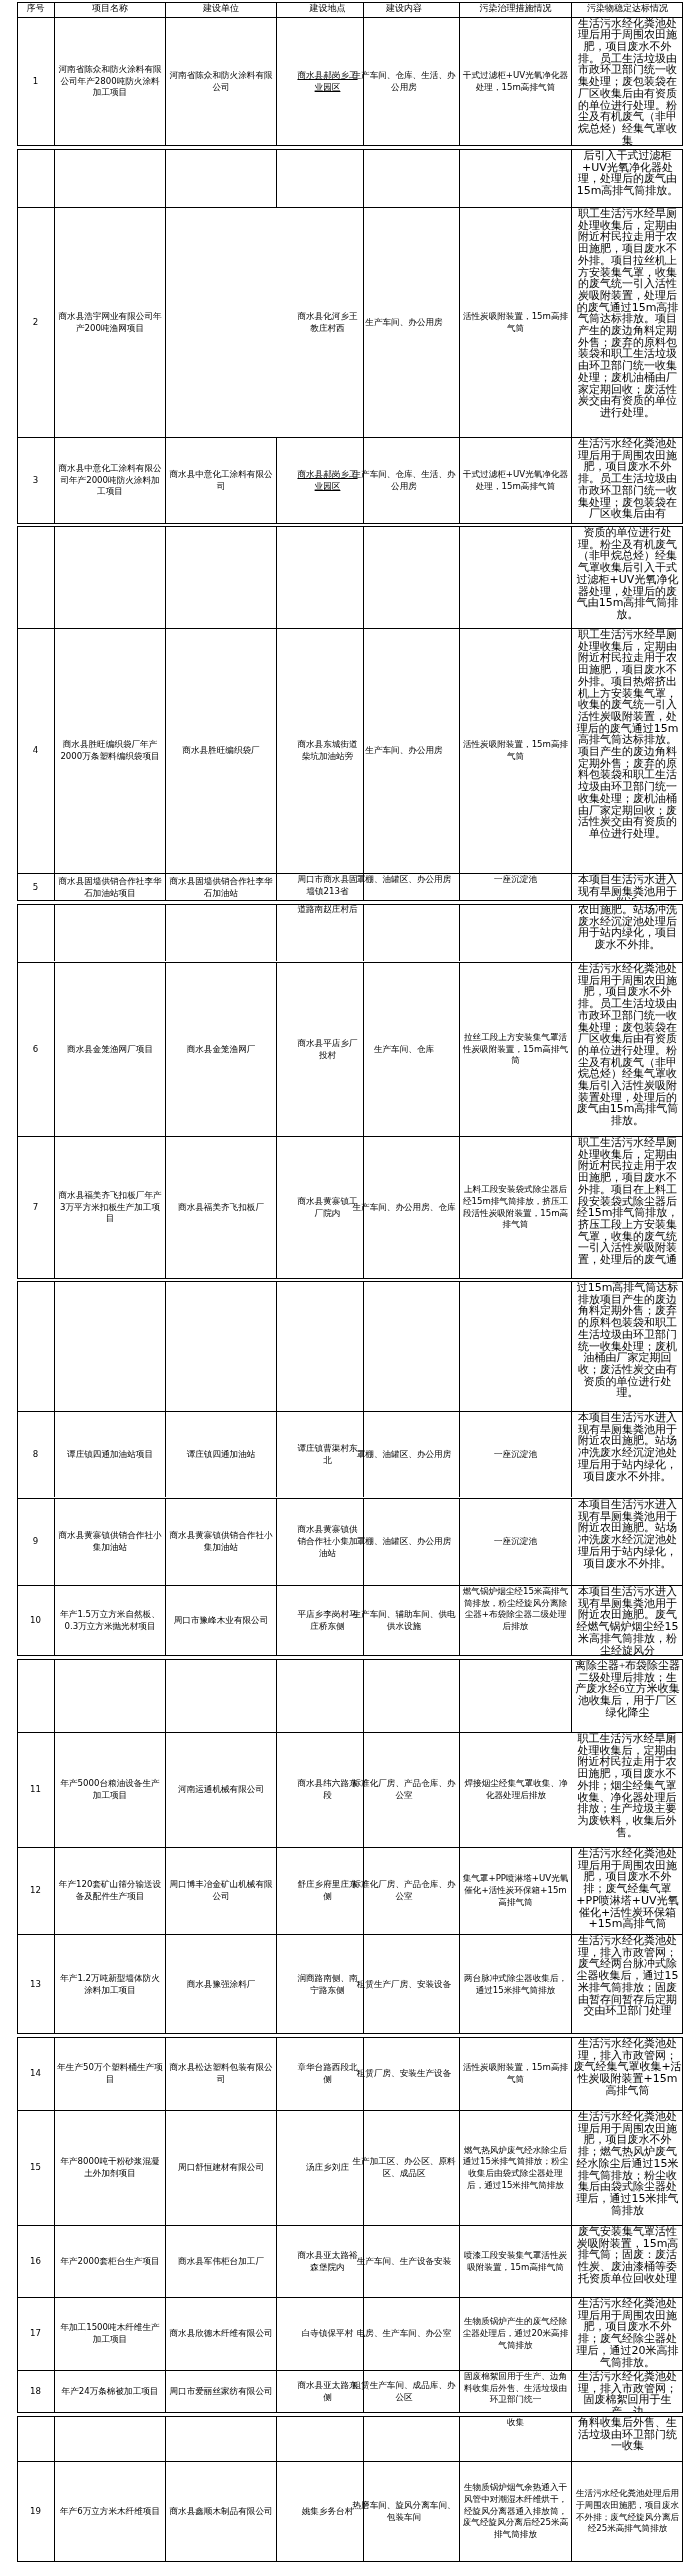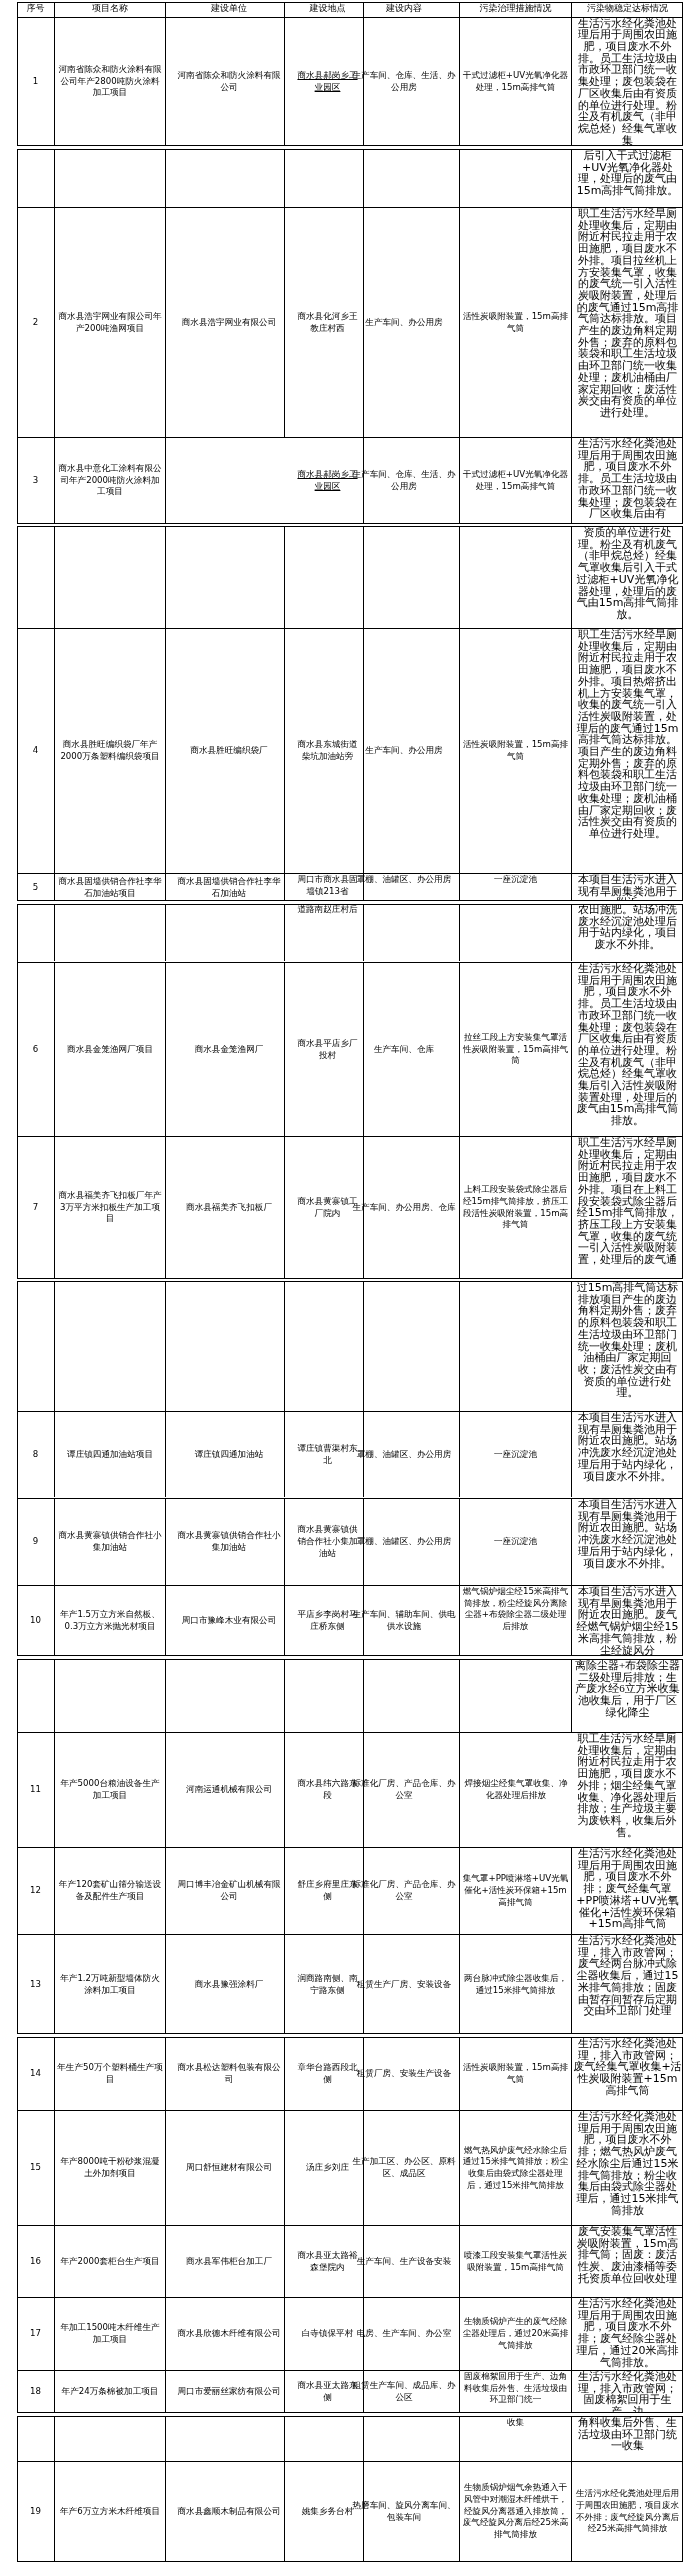--- a/index.html
+++ b/index.html
@@ -10,21 +10,21 @@
   .cell { position: absolute; top: 0; bottom: 0; box-sizing: border-box;
           border-right: 0.7px solid #000; display: flex; align-items: center; justify-content: center;
           text-align: center; font-size: 8.6px; line-height: 11.7px; padding: 0 2.1px; overflow: hidden; }
   .cell:last-child { border-right: none; }
   .cell.top { align-items: flex-start; }
   .cell.last { align-items: flex-start; text-align: center; padding: 0 1.4px; font-size: 11px; }
   .rowline { border-top: 0.7px solid #000; }
   .hdr .cell { font-size: 9px; }
   .c0 { left: 0; width: 38px; }
   .c1 { left: 38px; width: 111px; }
-  .c2 { left: 149px; width: 111px; margin-left: 8px; }
+  .c2 { left: 149px; width: 111px; }
   .c3 { left: 260px; width: 72px; margin-left: 15px; }
   .c4 { left: 332px; width: 111px; }
   .c5 { left: 443px; width: 112px; }
   .c6 { left: 555px; width: 111px; }
 </style>
 </head>
 <body>
 
 <div class="page" style="top:2.1px;height:144px;"></div>
 <div class="page" style="top:149px;height:375px;"></div>
@@ -95,43 +95,43 @@
     </div>
 </div>
 
 <div class="seg rowline" style="top:207px;height:230px;">
   <div class="cell c0">
       <span>2</span>
     </div>
   <div class="cell c1">
       <span>商水县浩宇网业有限公司年产200吨渔网项目</span>
     </div>
-  <div class="cell c2">
-      <span>商水县浩宇网业有限公司</span>
-    </div>
   <div class="cell c3">
       <span>商水县化河乡王教庄村西</span>
     </div>
   <div class="cell c4">
       <span>生产车间、办公用房</span>
     </div>
   <div class="cell c5">
       <span>活性炭吸附装置，15m高排气筒</span>
     </div>
   <div class="cell c6 last">
       <span>职工生活污水经旱厕处理收集后，定期由附近村民拉走用于农田施肥，项目废水不外排。项目拉丝机上方安装集气罩，收集的废气统一引入活性炭吸附装置，处理后的废气通过15m高排气筒达标排放。项目产生的废边角料定期外售；废弃的原料包装袋和职工生活垃圾由环卫部门统一收集处理；废机油桶由厂家定期回收；废活性炭交由有资质的单位进行处理。</span>
     </div>
 </div>
 
 <div class="seg rowline" style="top:437px;height:86px;">
   <div class="cell c0">
       <span>3</span>
     </div>
   <div class="cell c1">
       <span>商水县中意化工涂料有限公司年产2000吨防火涂料加工项目</span>
+    </div>
+  <div class="cell c2">
+      <span>商水县中意化工涂料有限公司</span>
     </div>
   <div class="cell c3">
       <span style="text-decoration:underline;">商水县郝岗乡工业园区</span>
     </div>
   <div class="cell c4">
       <span>生产车间、仓库、生活、办公用房</span>
     </div>
   <div class="cell c5">
       <span>干式过滤柜+UV光氧净化器处理，15m高排气筒</span>
     </div>

